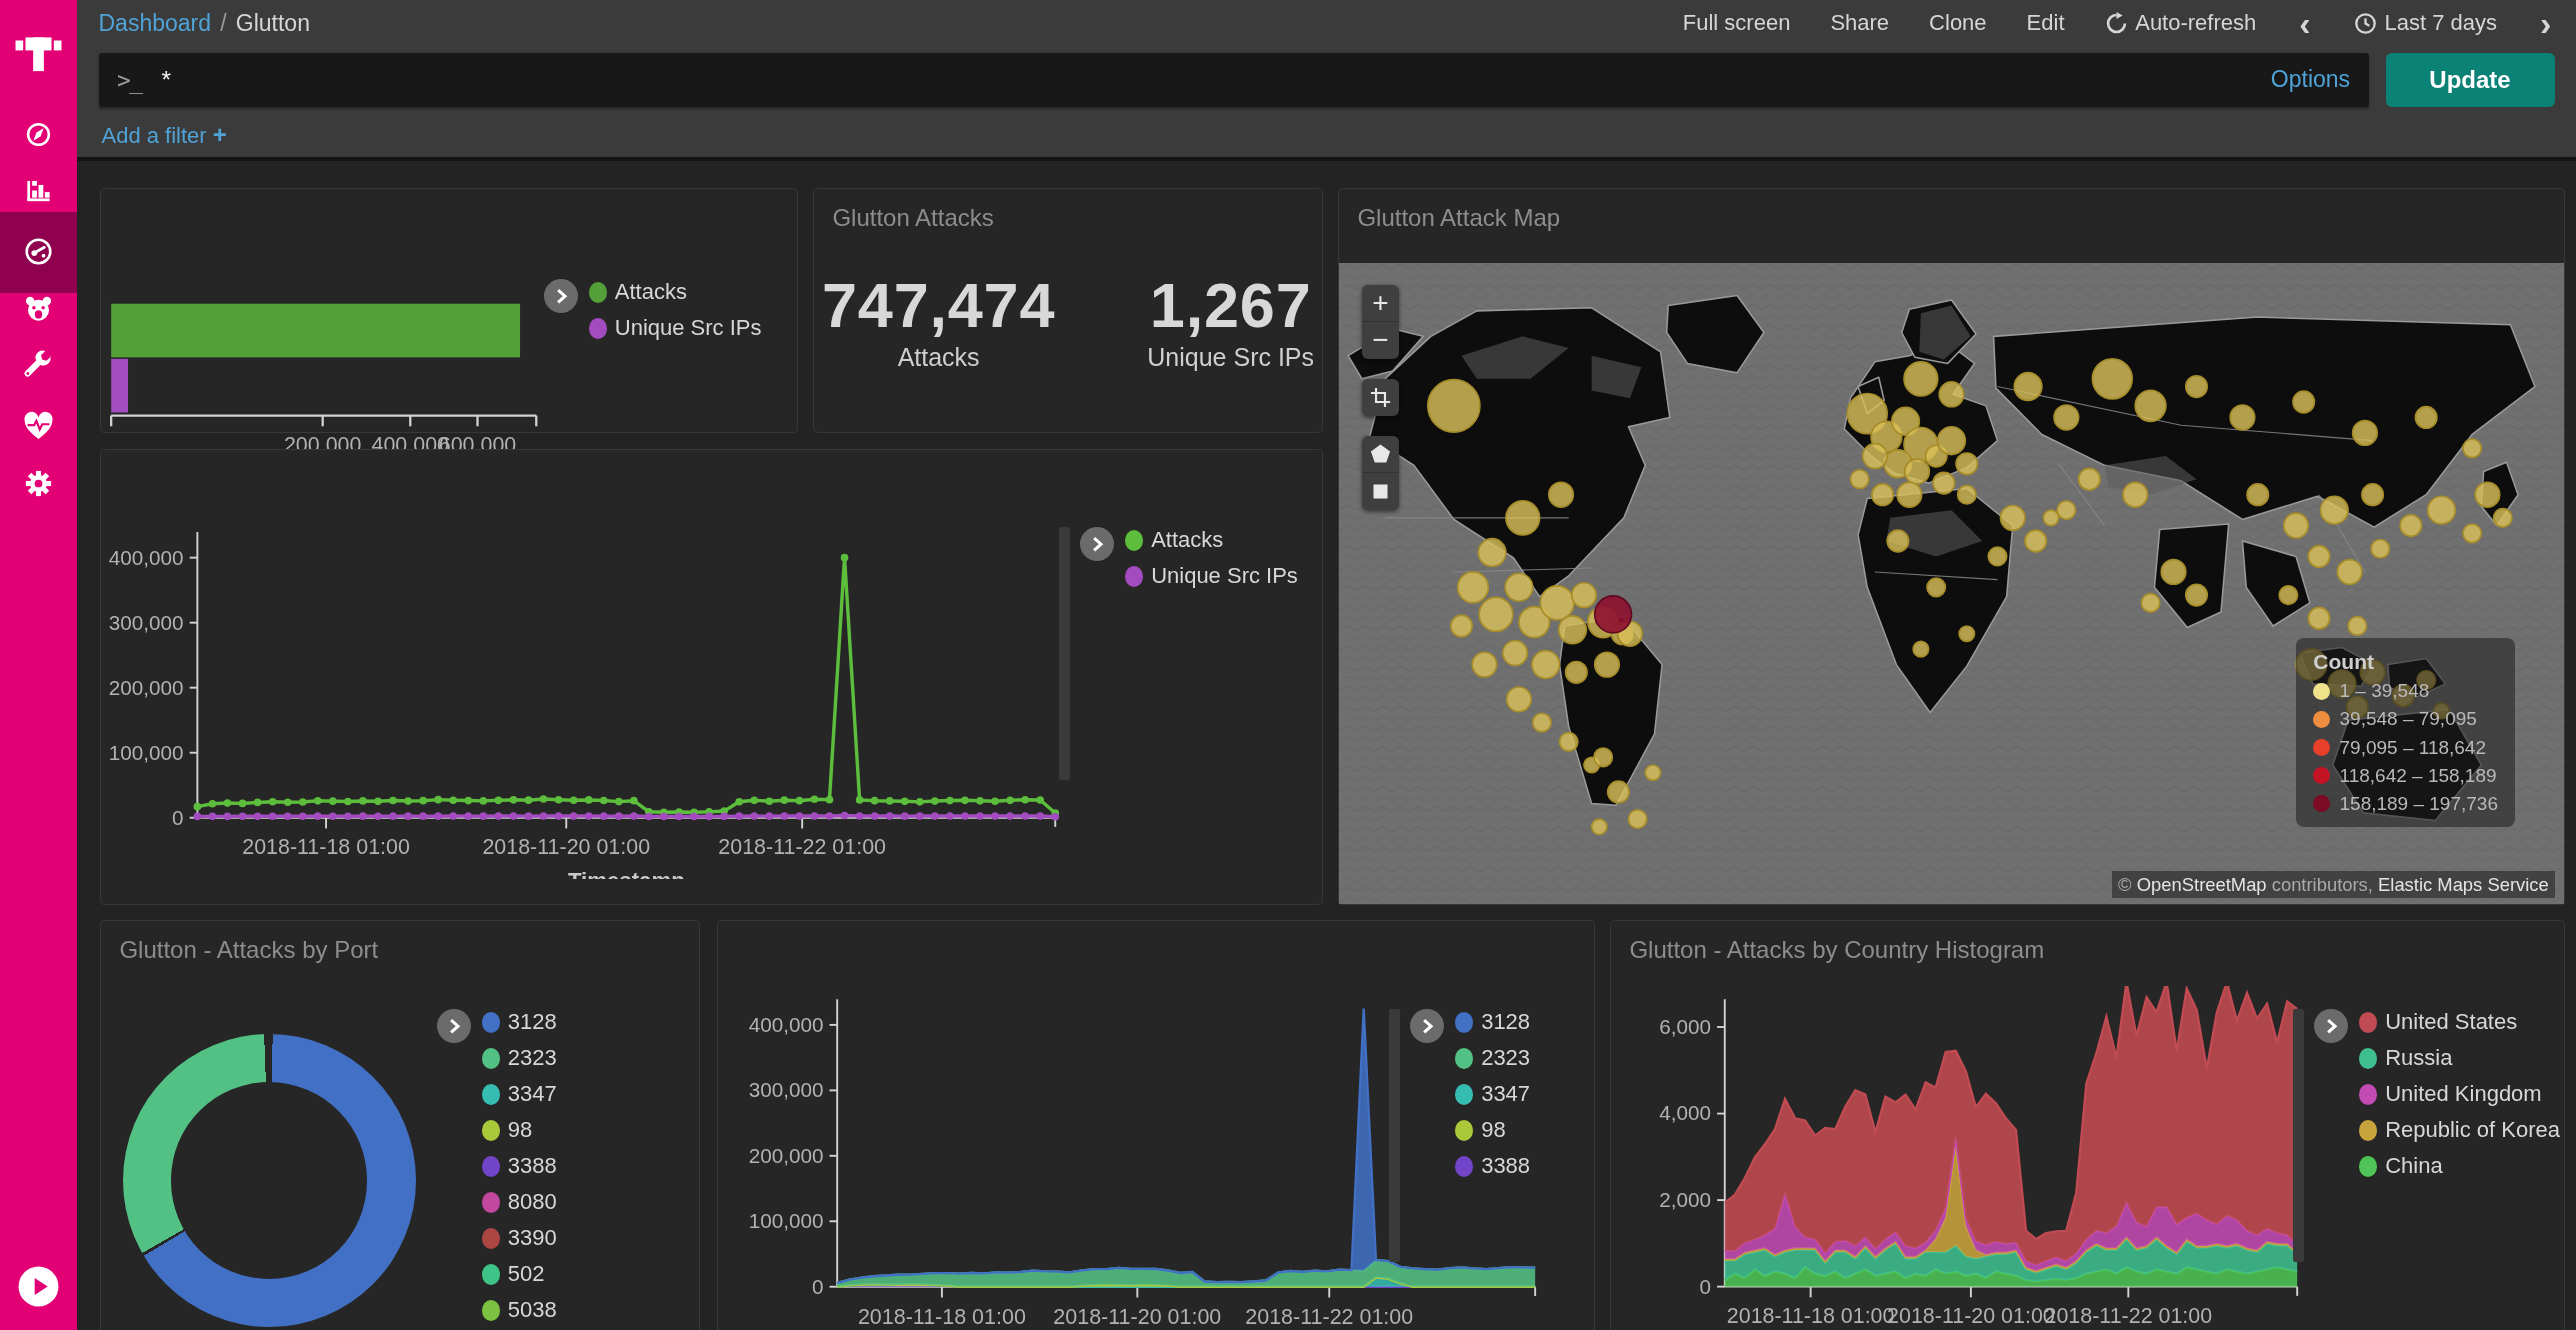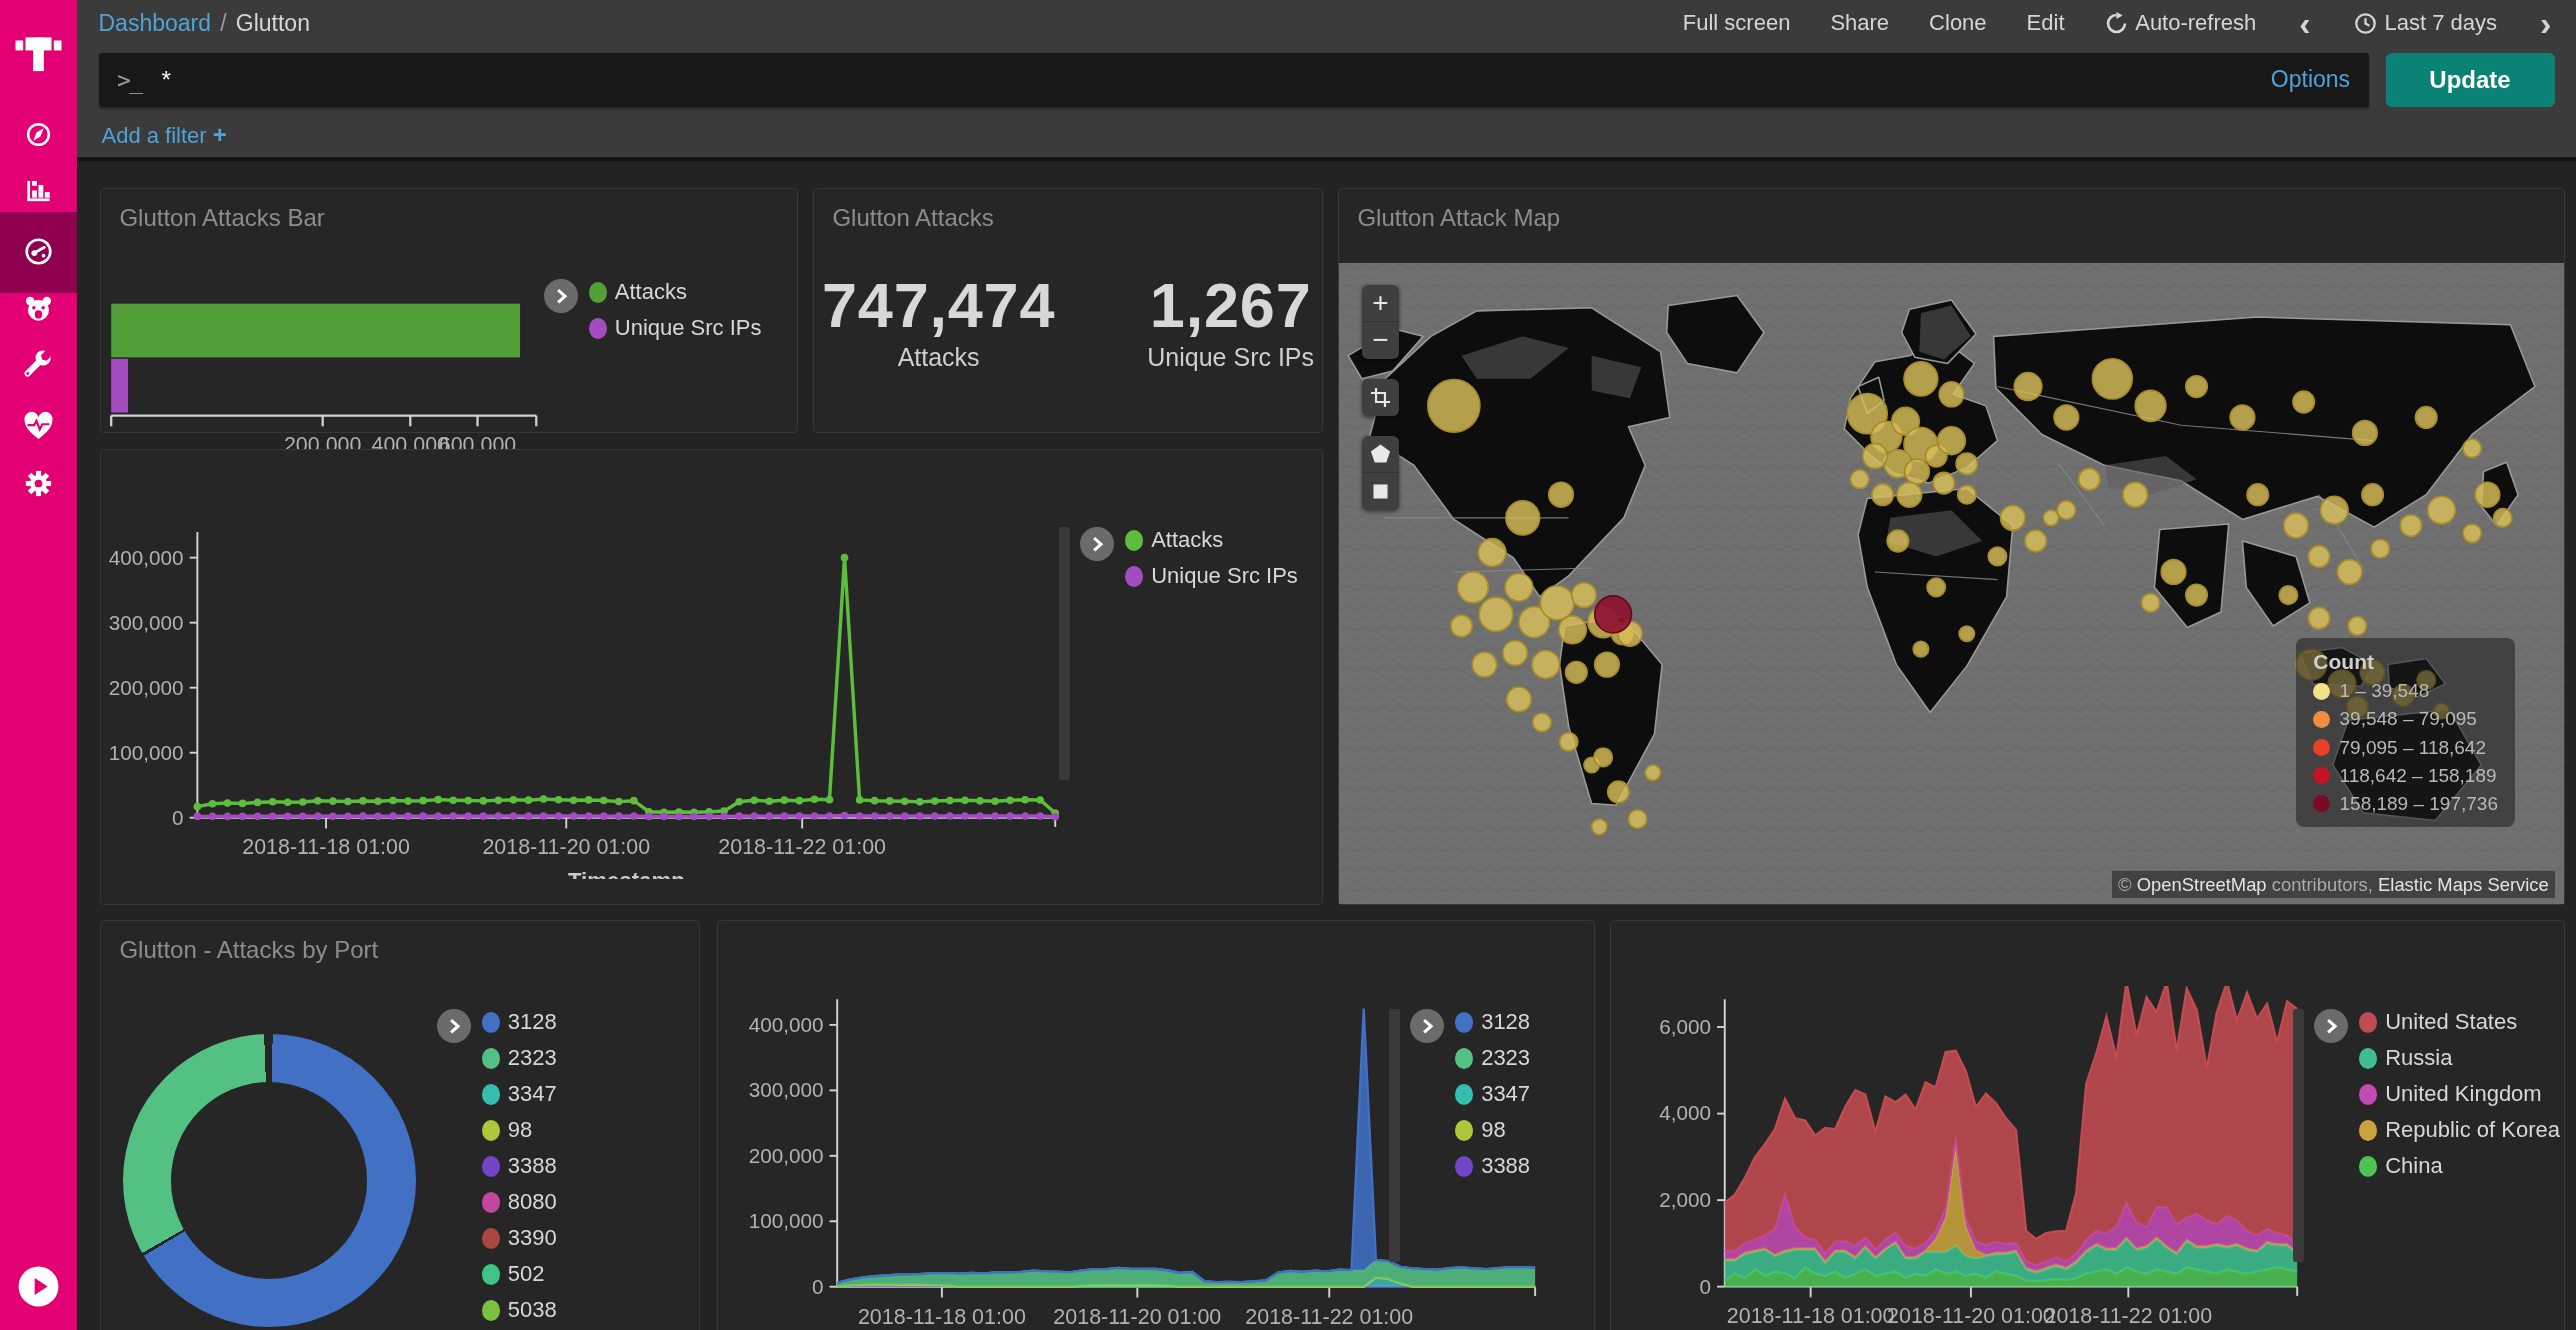--- a/index.html
+++ b/index.html
@@ -224,21 +224,20 @@
     <button class="update-btn">Update</button>
   </div>
 
   <div class="row-filter">
     <span class="add-filter">
       <span>Add a filter</span><b>+</b>
     </span>
   </div>
 
   <section class="panel" style="left:23px;top:188px;width:698px;height:245px">
-    <h1 class="panel-title">Glutton Attacks Bar</h1>
     <div id="bar-chart" style="position:absolute;left:3.8px;top:104px"><svg width="475" height="180" viewBox="0 0 620 235">
           <rect x="8" y="14" width="533.8083319042482" height="70" fill="#54a038"></rect>
           <rect x="8" y="86" width="22" height="70" fill="#a24cc0"></rect>
           <line x1="8" y1="160" x2="563" y2="160" stroke="#d2d2d2" stroke-width="3"></line>
           <line x1="8" y1="160" x2="8" y2="174" stroke="#d2d2d2" stroke-width="3"></line>
           <line x1="563" y1="160" x2="563" y2="174" stroke="#d2d2d2" stroke-width="3"></line>
           <line x1="284.122820283272" y1="160" x2="284.122820283272" y2="174" stroke="#d2d2d2" stroke-width="3"></line>
           <text x="284.122820283272" y="208" fill="#b2b2b2" font-size="28" text-anchor="middle">200,000</text>
           <line x1="398.496637325312" y1="160" x2="398.496637325312" y2="174" stroke="#d2d2d2" stroke-width="3"></line>
           <text x="398.496637325312" y="208" fill="#b2b2b2" font-size="28" text-anchor="middle">400,000</text>
@@ -749,20 +748,21 @@
           </span>
           <span class="legend-item">
             <span class="legend-dot" style="background: rgb(113, 68, 200);"></span>
             <span class="legend-label">3388</span>
           </span>
         </span>
       </div>
   </section>
 
   <section class="panel" style="left:1533px;top:920px;width:955px;height:429px">
+    <h1 class="panel-title">Glutton - Attacks by Country Histogram</h1>
     <div id="country-chart" style="position:absolute;left:31px;top:65px"><svg width="705" height="399" viewBox="0 0 920 520">
           <line x1="108" y1="17" x2="108" y2="392" stroke="#d2d2d2" stroke-width="2.5"></line>
           <line x1="108" y1="392" x2="855" y2="392" stroke="#d2d2d2" stroke-width="2.5"></line>
           <line x1="855" y1="392" x2="855" y2="404" stroke="#d2d2d2" stroke-width="2.5"></line>
           <line x1="98" y1="392" x2="108" y2="392" stroke="#d2d2d2" stroke-width="2.5"></line>
           <text x="90" y="401" fill="#b2b2b2" font-size="27" text-anchor="end">0</text>
           <line x1="98" y1="279.0769230769231" x2="108" y2="279.0769230769231" stroke="#d2d2d2" stroke-width="2.5"></line>
           <text x="90" y="288.0769230769231" fill="#b2b2b2" font-size="27" text-anchor="end">2,000</text>
           <line x1="98" y1="166.15384615384613" x2="108" y2="166.15384615384613" stroke="#d2d2d2" stroke-width="2.5"></line>
           <text x="90" y="175.15384615384613" fill="#b2b2b2" font-size="27" text-anchor="end">4,000</text>

